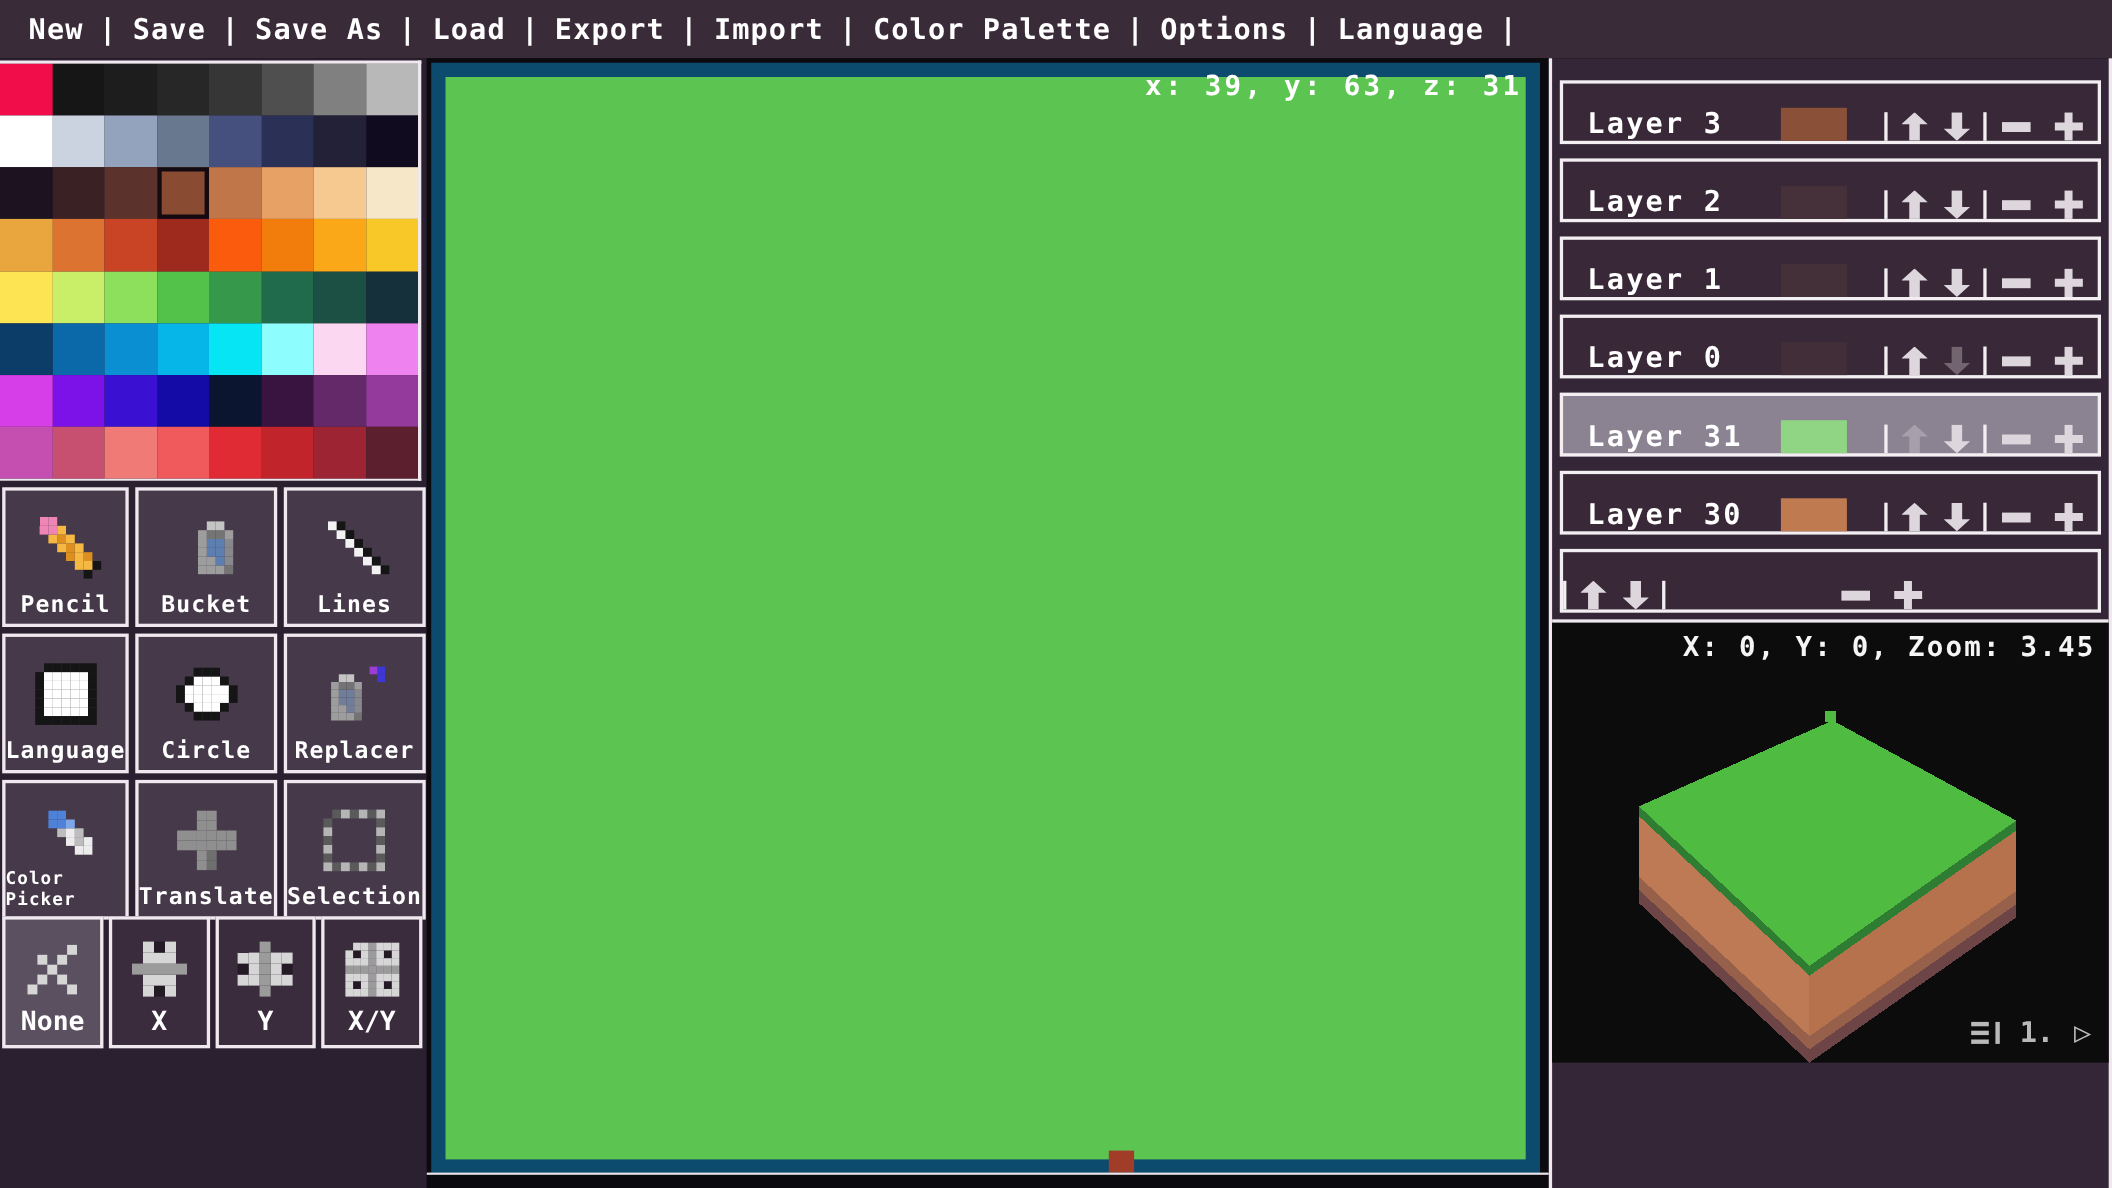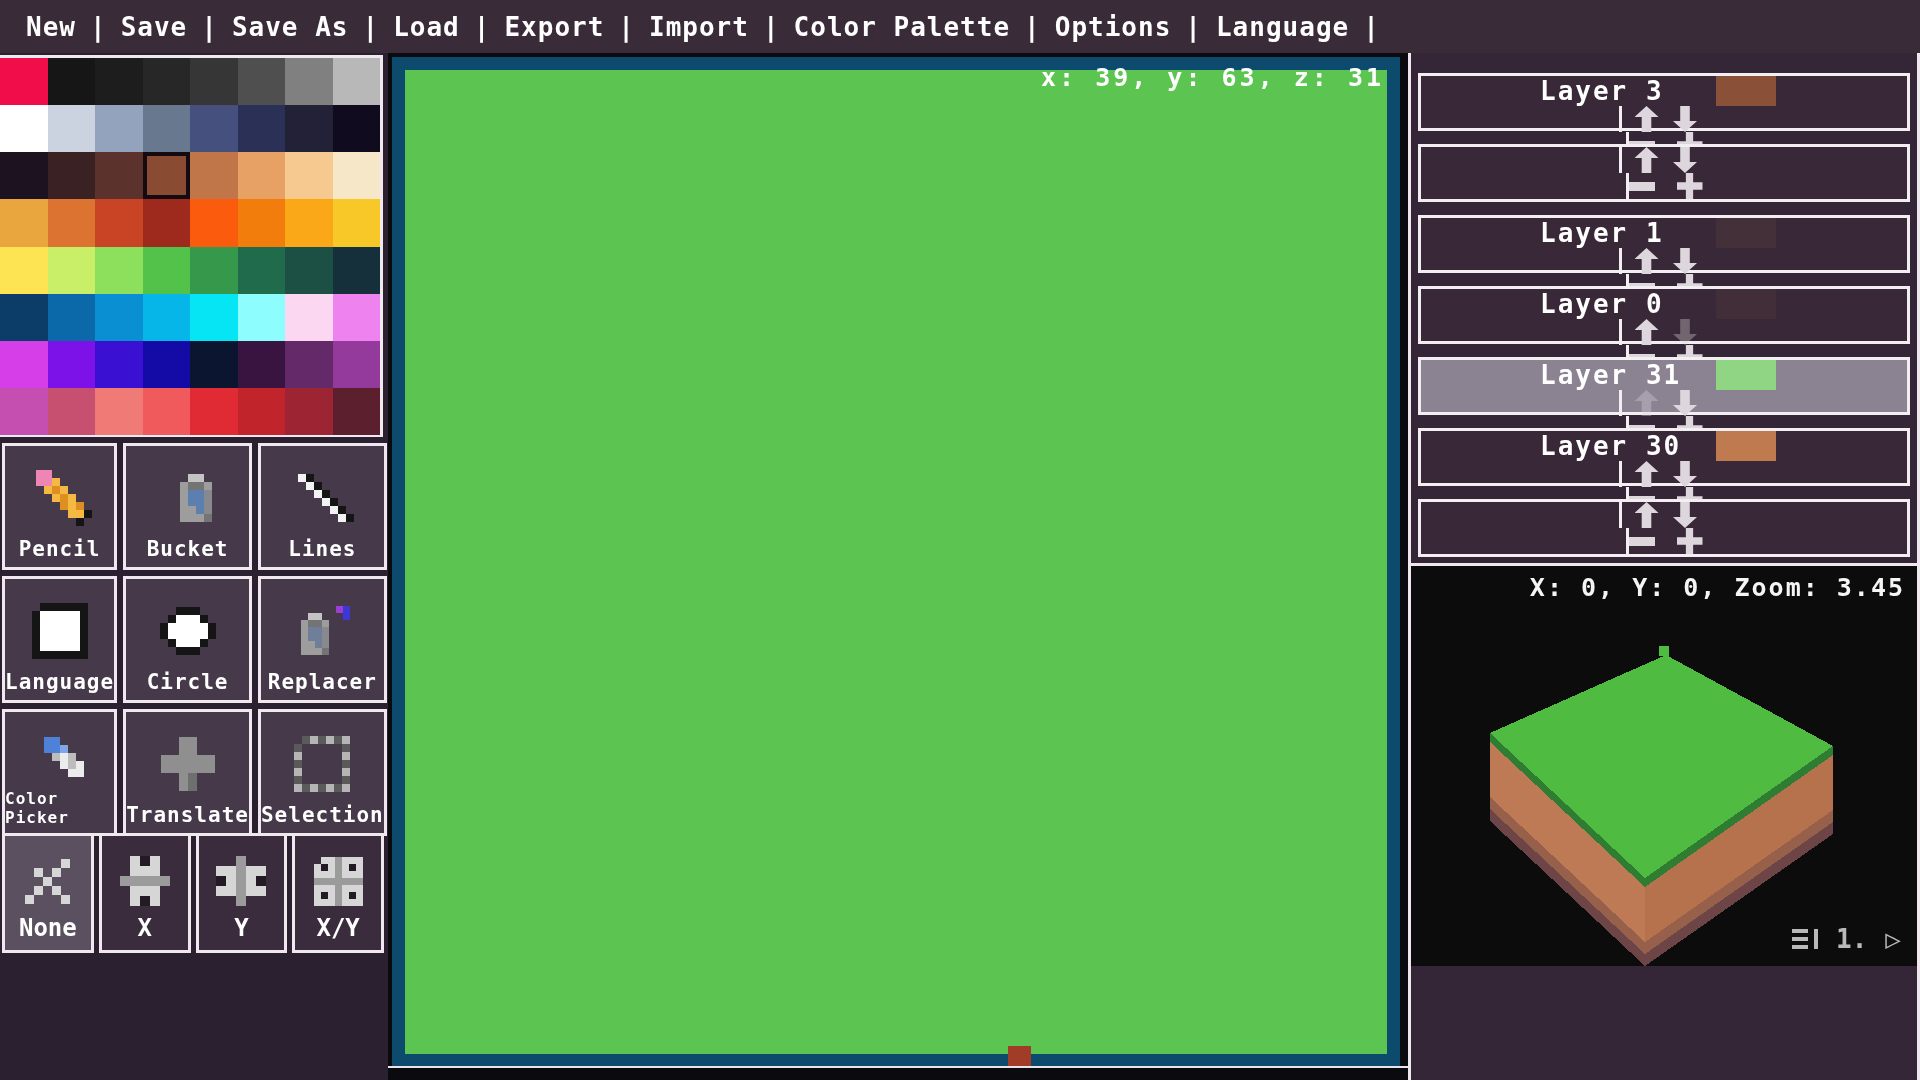--- a/index.html
+++ b/index.html
@@ -42,21 +42,21 @@
   #canvas-inner{position:absolute;left:13px;top:13px;right:13px;bottom:13px;}
   #canvas-coords{position:absolute;top:6px;right:16px;color:#fff;font-weight:bold;font-size:25px;letter-spacing:3px;}
   #canvas-marker{position:absolute;left:616px;top:989px;width:23px;height:20px;}
   #canvas-bottom-line{position:absolute;left:0;top:1013px;width:1020px;height:2px;background:#e9e4e9;}
 
   
   #right-panel{position:absolute;left:1408px;top:53px;width:512px;height:1027px;background:#342637;
     border-left:3px solid #efe9ef;border-right:3px solid #efe9ef;}
   #layer-list{position:absolute;left:0;top:0;width:100%;height:510px;}
   .layer-row{position:absolute;left:7px;width:492px;height:58px;border:3px solid #f2eef2;background:#392837;
-    display:flex;align-items:center;color:#fff;font-weight:bold;font-size:26px;letter-spacing:2px;flex-direction:column;}
+    display:flex;align-items:flex-end;color:#fff;font-weight:bold;font-size:26px;letter-spacing:2px;}
   .layer-row.selected{background:#8b8292;}
   .layer-label-sec{position:relative;width:292px;display:flex;align-items:center;padding-left:22px;}
   .layer-swatch{position:absolute;left:198px;top:0;bottom:0;width:60px;}
   .layer-arrows{width:90px;border-left:3px solid #f2eef2;display:flex;align-items:center;justify-content:center;gap:14px;}
   .layer-pm{flex:1;border-left:3px solid #f2eef2;display:flex;align-items:center;justify-content:center;gap:22px;}
 
   .arr{width:24px;height:26px;background:#ddd7dd;
     clip-path:polygon(50% 0,100% 42%,70% 42%,70% 100%,30% 100%,30% 42%,0 42%);}
   .arr.down{transform:rotate(180deg);}
   .arr.disabled{opacity:.35;}
@@ -270,20 +270,24 @@
           <div class="layer-arrows">
             <span class="arr"></span>
             <span class="arr down"></span>
           </div>
           <div class="layer-pm">
             <span class="minus"></span>
             <span class="plus"></span>
           </div>
         </div>
         <div class="layer-row" style="top: 91px;">
+          <div class="layer-label-sec">
+            <span>Layer 2</span>
+            <div class="layer-swatch" style="background: rgb(70, 49, 58);"></div>
+          </div>
           <div class="layer-arrows">
             <span class="arr"></span>
             <span class="arr down"></span>
           </div>
           <div class="layer-pm">
             <span class="minus"></span>
             <span class="plus"></span>
           </div>
         </div>
         <div class="layer-row" style="top: 162px;">

